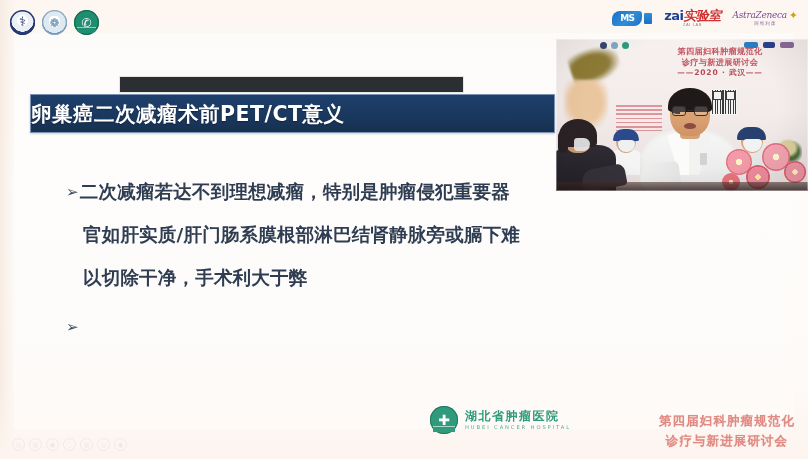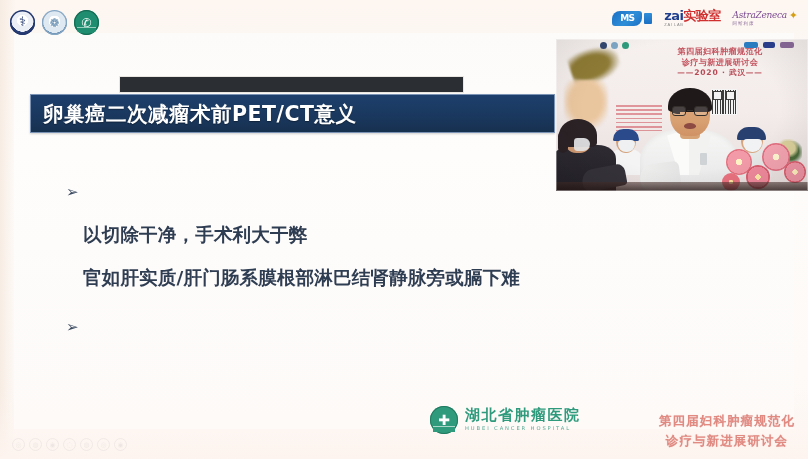--- a/index.html
+++ b/index.html
@@ -92,21 +92,21 @@
   }
 
   
   .sponsor-logos {
     position: absolute;
     right: 10px; top: 9px;
     display: flex; align-items: center; gap: 12px;
     z-index: 6;
   }
   .sponsor {
-    display: flex; flex-direction: column; align-items: flex-start;
+    display: flex; flex-direction: column; align-items: center;
     line-height: 1;
   }
   .sp-main {
     display: flex; align-items: center; gap: 2px;
   }
   .sp-blue-badge {
     width: 30px; height: 15px;
     border-radius: 8px 3px 8px 3px;
     background: linear-gradient(135deg, #1b6fc4 0%, #2f8ed8 55%, #1b6fc4 100%);
     display: flex; align-items: center; justify-content: center;
@@ -116,21 +116,21 @@
   }
   .sp-sq {
     width: 8px; height: 11px;
     background: linear-gradient(#2f8ed8, #1b6fc4);
     border-radius: 1px;
   }
   .sp-zai {
     font-size: 13px; font-weight: bold; color: #1f3f8f;
     font-family: "DejaVu Sans", sans-serif; letter-spacing: -0.6px;
   }
-  .sp-zai .red { color: #d03030; }
+  .sp-zai .red { color: #d03030; font-style: italic; }
   .sp-sub {
     font-size: 4px; color: #888; letter-spacing: .6px;
     margin-top: 1px;
   }
   .sp-az {
     font-size: 9px; color: #7a4a8f; font-style: italic;
     font-family: "DejaVu Serif", serif; letter-spacing: -0.3px;
   }
   .sp-az-mark { color: #d4a017; font-size: 11px; }
   .sp-az-sub { font-size: 4.5px; color: #8a6a99; letter-spacing: 1px; margin-top: 1px; }
@@ -163,21 +163,20 @@
     border: 1px solid #7b94b5;
     box-shadow: 0 1px 2px rgba(0,0,0,.18);
     display: flex; align-items: center;
     z-index: 3;
   }
   .title-text {
     color: #ffffff;
     font-size: 20.5px;
     font-weight: bold;
     letter-spacing: .5px;
-    padding-left: 12px;
     white-space: nowrap;
     text-shadow: 0 1px 1px rgba(0,0,0,.35);
     font-family: "DejaVu Sans", "Liberation Sans", sans-serif;
   }
 
   
   .body-block {
     position: absolute;
     left: 52px; top: 137px;
     width: 500px;
@@ -223,21 +222,21 @@
     color: #ffffff; font-size: 14px; line-height: 1;
     font-family: "DejaVu Sans", sans-serif;
   }
   .hosp-mark::after {
     content: "";
     position: absolute; left: 3px; right: 3px; bottom: 2.5px; height: 5px;
     background: #2f9b7c; border-top: 1px solid rgba(255,255,255,.6);
   }
   .hosp-text { display: flex; flex-direction: column; line-height: 1.05; }
   .hosp-cn {
-    font-size: 15px; font-weight: bold; color: #2f9b7c;
+    font-size: 12px; font-weight: bold; color: #2f9b7c;
     letter-spacing: 1.5px;
     font-family: "DejaVu Sans", sans-serif;
   }
   .hosp-en {
     font-size: 5.2px; color: #59a893; letter-spacing: 1.9px;
     margin-top: 2px;
     font-family: "DejaVu Sans", sans-serif;
   }
 
   
@@ -691,28 +690,29 @@
     <div class="ghost-bar"></div>
 
     <div class="title-bar">
       <span class="title-text">卵巢癌二次减瘤术前PET/CT意义</span>
     </div>
 
     <div class="body-block">
 
       <div class="bullet-line">
         <span class="b-marker">➢</span>
+        <span>二次减瘤若达不到理想减瘤，特别是肿瘤侵犯重要器</span>
+      </div>
+
+      <div class="bullet-line indent">
+        <span>官如肝实质/肝门肠系膜根部淋巴结肾静脉旁或膈下难</span>
       </div>
 
       <div class="bullet-line indent">
         <span>以切除干净，手术利大于弊</span>
-      </div>
-
-      <div class="bullet-line indent">
-        <span>官如肝实质/肝门肠系膜根部淋巴结肾静脉旁或膈下难</span>
       </div>
 
       <div class="b-gap"></div>
 
       <div class="bullet-line">
         <span class="b-marker">➢</span>
       </div>
 
     </div>
 

